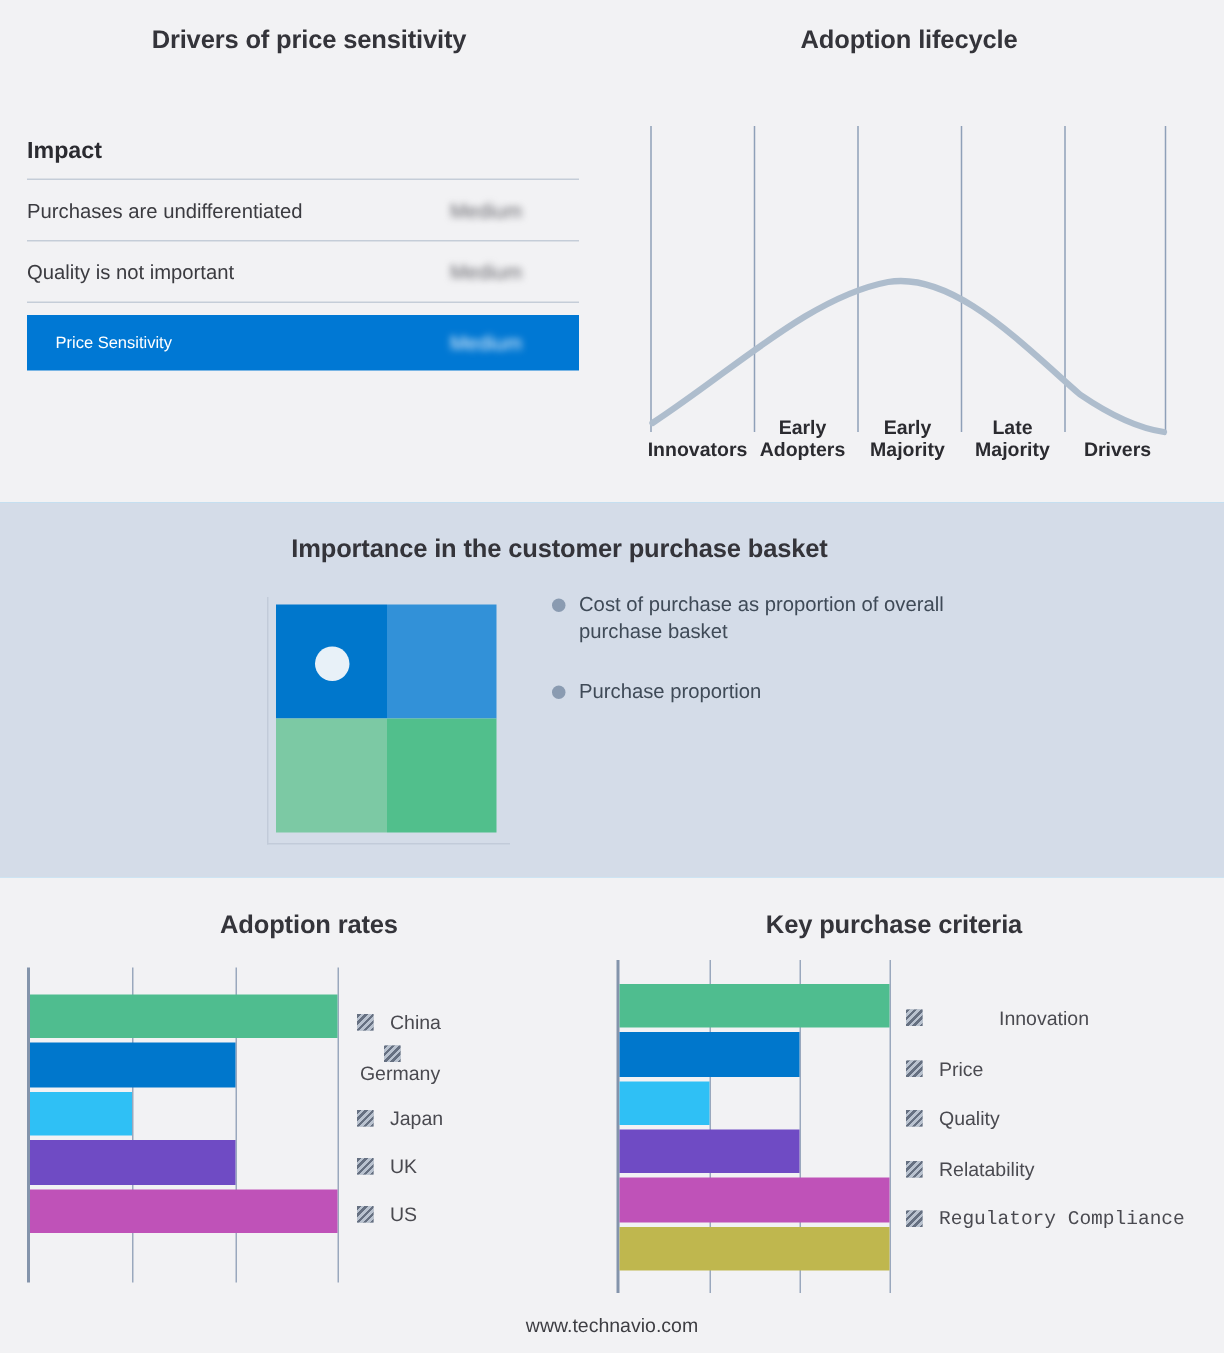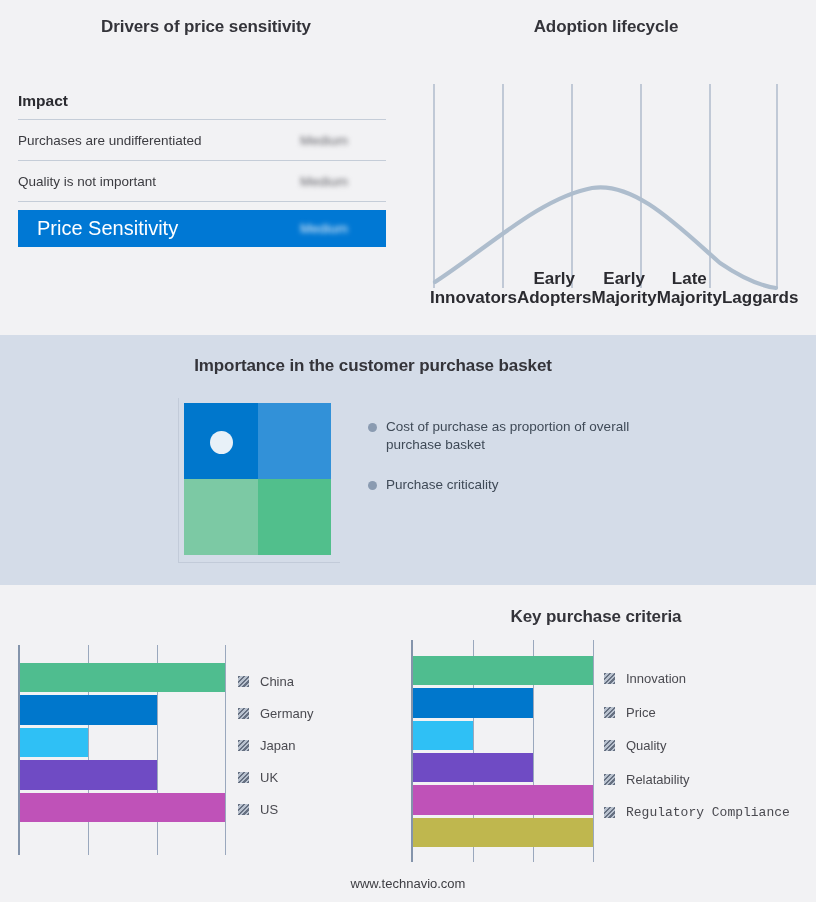--- a/index.html
+++ b/index.html
@@ -97,21 +97,21 @@
     align-items: center;
     height: 37px;
     margin-top: 8px;
     background: #0078d4;
     padding-left: 19px;
     padding-right: 0;
     width: 368px;
   }
   .dt-row-highlight .dr-label {
     flex: 1;
-    font-size: 20px;
+    font-size: 11px;
     color: #ffffff;
   }
   .dt-row-highlight .dr-impact {
     width: 86px;
     font-size: 13.5px;
     color: #eaf2fb;
     filter: blur(2.6px);
     margin-left: -19px;
   }
 
@@ -129,21 +129,21 @@
     height: 46px;
     display: flex;
   }
   .lc-seg {
     flex: 1;
     display: flex;
     align-items: flex-end;
     justify-content: center;
     padding-bottom: 2px;
     text-align: center;
-    font-size: 17px;
+    font-size: 13px;
     font-weight: bold;
     color: #2b2b30;
     line-height: 1.15;
   }
 
   
   .matrix-wrap {
     position: absolute;
     left: 178px; top: 398px;
     width: 162px; height: 165px;
@@ -168,21 +168,21 @@
     position: absolute;
     left: 26px; top: 28px;
     width: 23px; height: 23px;
     border-radius: 50%;
     background: #e8f1f8;
   }
 
   
   .matrix-legend {
     position: absolute;
-    left: 368px; top: 418px;
+    left: 368px; top: 394px;
     width: 290px;
   }
   .ml-item {
     display: flex;
     align-items: flex-start;
     margin-bottom: 22px;
   }
   .ml-bullet {
     width: 9px; height: 9px;
     border-radius: 50%;
@@ -307,21 +307,21 @@
       <div class="lc-seg">
         <span><span>Early</span><br><span>Adopters</span></span>
       </div>
       <div class="lc-seg">
         <span><span>Early</span><br><span>Majority</span></span>
       </div>
       <div class="lc-seg">
         <span><span>Late</span><br><span>Majority</span></span>
       </div>
       <div class="lc-seg">
-        <span><span>Laggards</span></span>
+        <span><span>Drivers</span></span>
       </div>
     </div>
   </div>
 
   <div class="panel-title" style="left:118px; top:356px; width:510px;">Importance in the customer purchase basket</div>
 
   <div class="matrix-wrap">
     <div class="matrix-axes"></div>
     <div class="matrix-grid">
       <div class="mq" style="background:#0077cc;">
@@ -333,24 +333,25 @@
     </div>
   </div>
 
   <div class="matrix-legend">
     <div class="ml-item">
       <span class="ml-bullet"></span>
       <span class="ml-text">Cost of purchase as proportion of overall purchase basket</span>
     </div>
     <div class="ml-item">
       <span class="ml-bullet"></span>
-      <span class="ml-text">Purchase criticality</span>
-    </div>
-  </div>
-
+      <span class="ml-text">Purchase proportion</span>
+    </div>
+  </div>
+
+  <div class="panel-title" style="left:18px; top:607px; width:376px;">Adoption rates</div>
 
   <div class="barchart" id="chart-adoption" style="left:18px; top:645px; width:210px; height:210px;">
     <div class="bc-plot" id="plot-adoption" style="width:205px; height:210px;">
         <div class="bc-gridline" style="left: 68.3333px; height: 210px;"></div>
         <div class="bc-gridline" style="left: 136.667px; height: 210px;"></div>
         <div class="bc-gridline" style="left: 205px; height: 210px;"></div>
         <div class="bc-bars" style="top: 18px; height: 162px;">
           <div class="bc-bar-row" style="height: 32.4px;">
             <div class="bc-bar" style="width: 205px; height: 29.4px; background: rgb(79, 189, 143);"></div>
           </div>
@@ -368,21 +369,21 @@
           </div>
         </div>
       </div>
   </div>
 
   <div class="bc-legend" id="legend-adoption" style="left:238px; top:665px;">
       <div class="bl-item" style="height: 32px; text-align: center;">
         <span class="bl-swatch"></span>
         <span class="bl-label">China</span>
       </div>
-      <div class="bl-item" style="height: 32px;">
+      <div class="bl-item" style="height: 32px; flex-direction: column;">
         <span class="bl-swatch"></span>
         <span class="bl-label">Germany</span>
       </div>
       <div class="bl-item" style="height: 32px;">
         <span class="bl-swatch"></span>
         <span class="bl-label">Japan</span>
       </div>
       <div class="bl-item" style="height: 32px;">
         <span class="bl-swatch"></span>
         <span class="bl-label">UK</span>
@@ -417,34 +418,34 @@
             <div class="bc-bar" style="width: 180px; height: 29.3333px; background: rgb(191, 82, 184);"></div>
           </div>
           <div class="bc-bar-row" style="height: 32.3333px;">
             <div class="bc-bar" style="width: 180px; height: 29.3333px; background: rgb(191, 183, 78);"></div>
           </div>
         </div>
       </div>
   </div>
 
   <div class="bc-legend" id="legend-criteria" style="left:604px; top:662px;">
+      <div class="bl-item" style="height: 33.5px; gap: 40px;">
+        <span class="bl-swatch"></span>
+        <span class="bl-label">Innovation</span>
+      </div>
       <div class="bl-item" style="height: 33.5px;">
         <span class="bl-swatch"></span>
-        <span class="bl-label">Innovation</span>
+        <span class="bl-label">Price</span>
       </div>
       <div class="bl-item" style="height: 33.5px;">
         <span class="bl-swatch"></span>
-        <span class="bl-label">Price</span>
+        <span class="bl-label">Quality</span>
       </div>
       <div class="bl-item" style="height: 33.5px;">
         <span class="bl-swatch"></span>
-        <span class="bl-label">Quality</span>
-      </div>
-      <div class="bl-item" style="height: 33.5px;">
-        <span class="bl-swatch"></span>
         <span class="bl-label">Relatability</span>
       </div>
       <div class="bl-item" style="height: 33.5px; font-family: Liberation Mono, monospace;">
         <span class="bl-swatch"></span>
         <span class="bl-label">Regulatory Compliance</span>
       </div>
     </div>
 
   <div class="footer-url">www.technavio.com</div>
 

